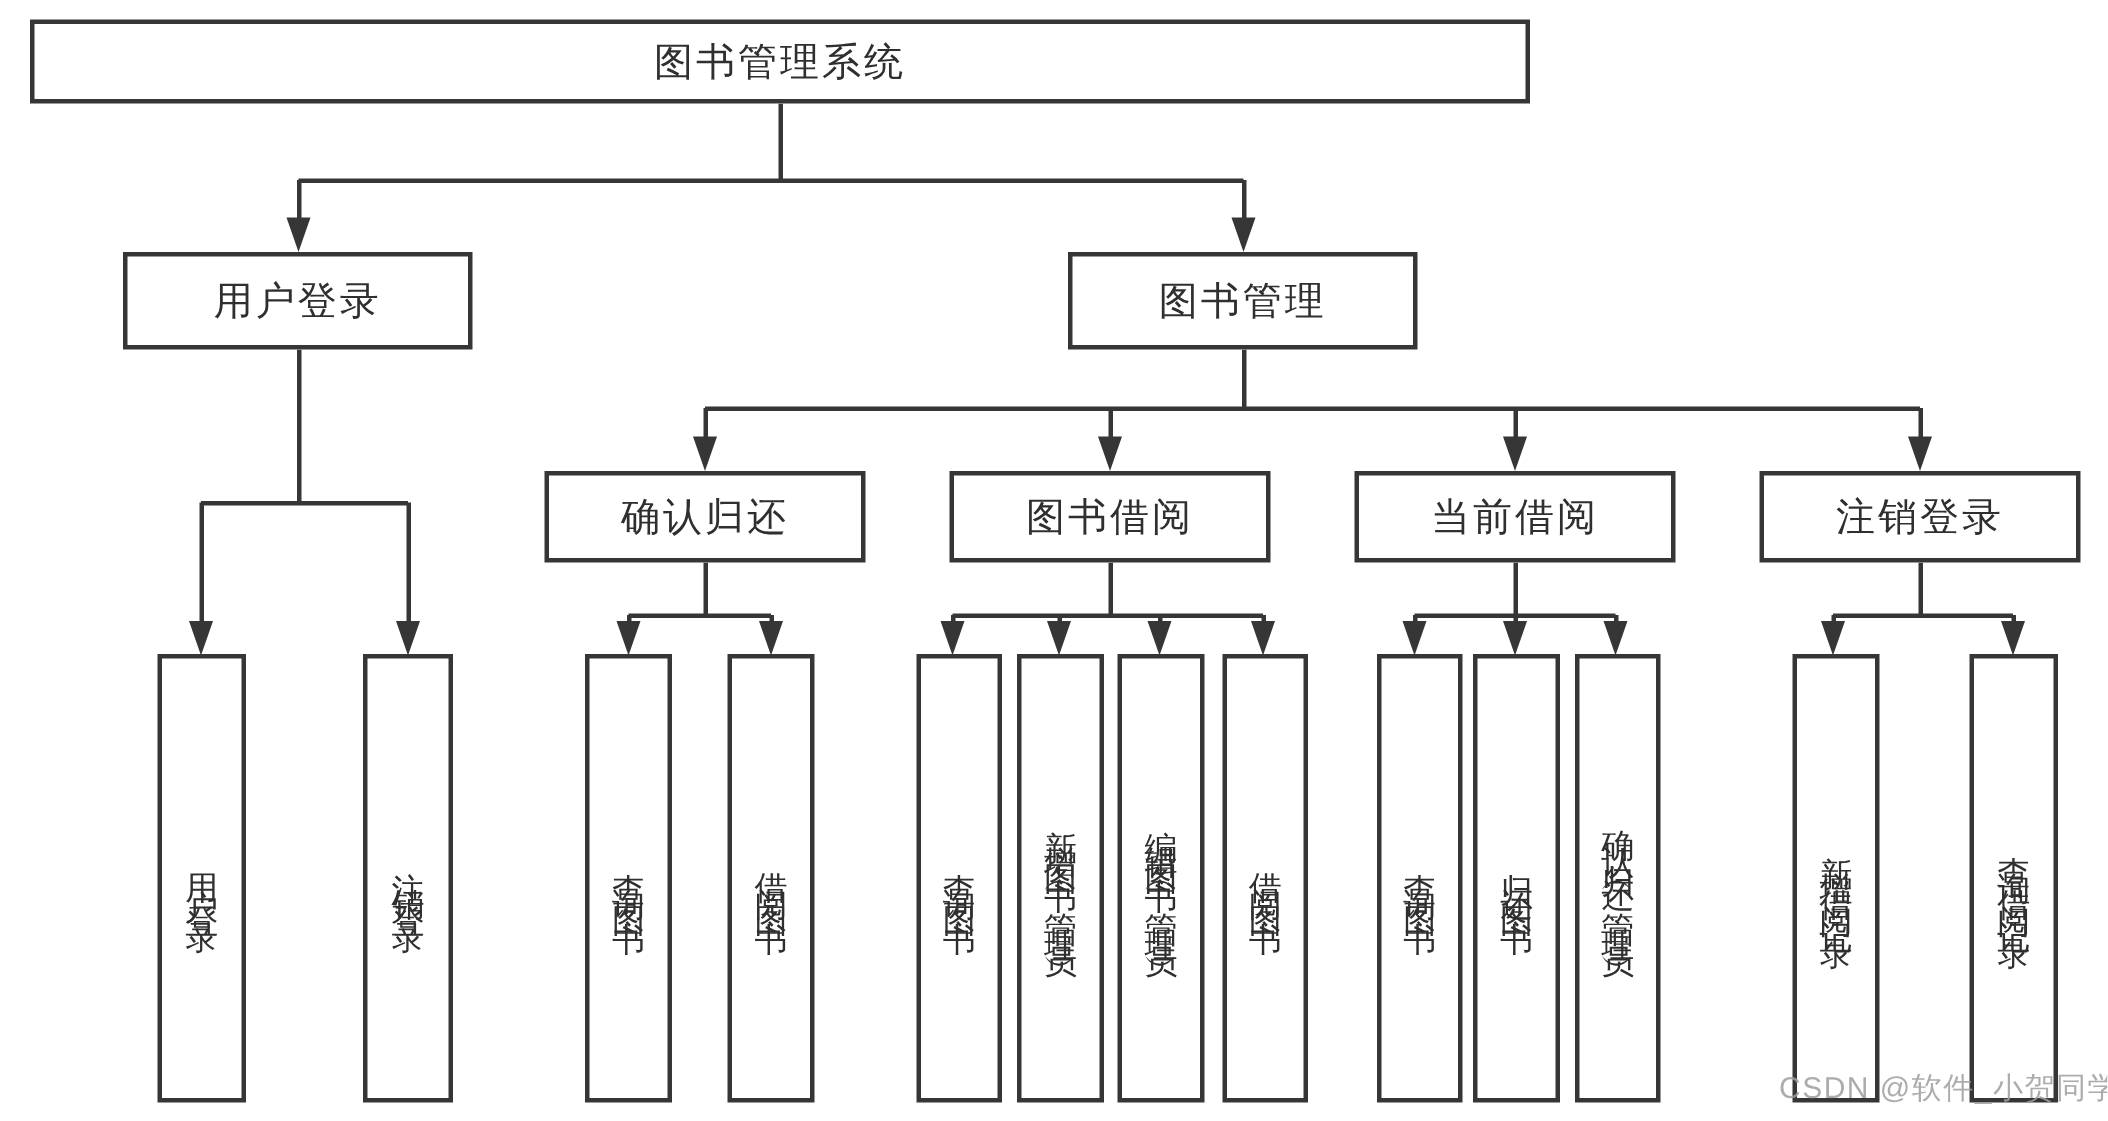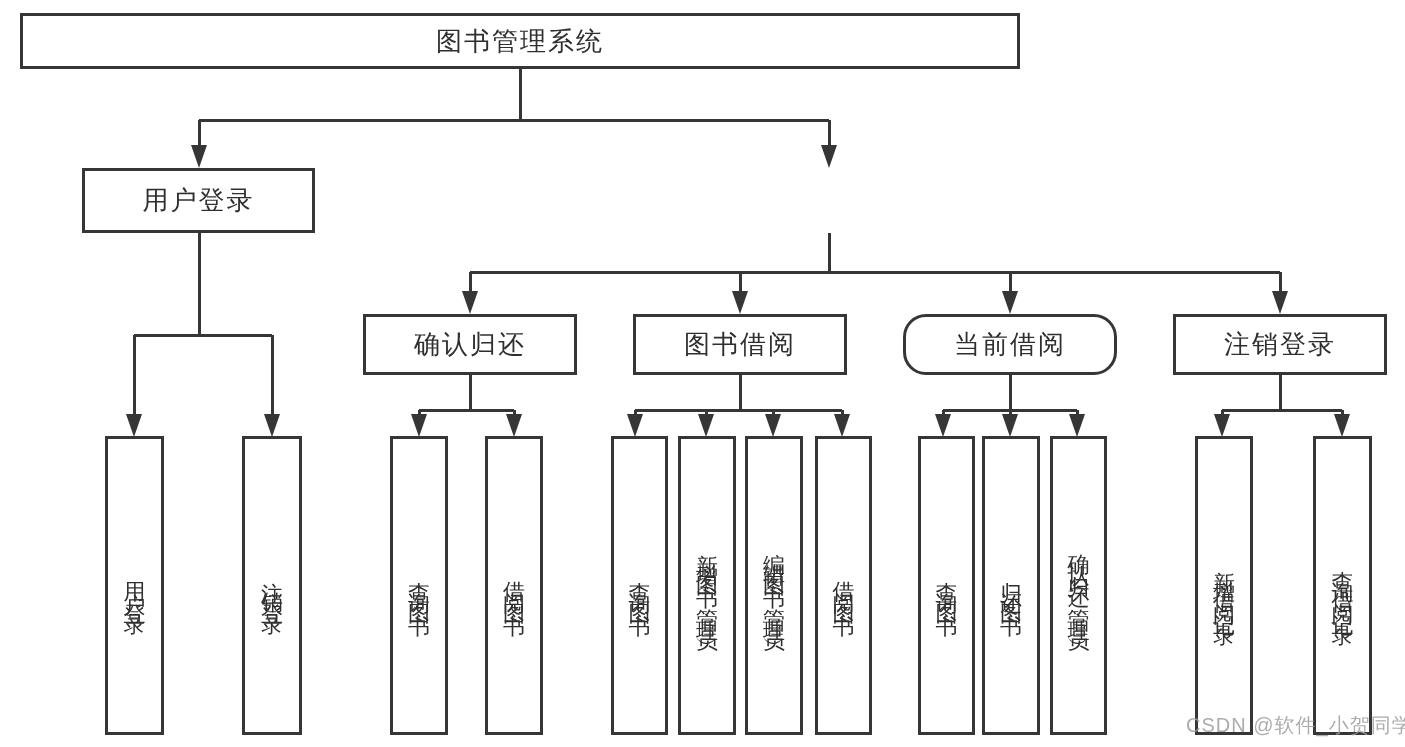--- a/index.html
+++ b/index.html
@@ -117,27 +117,30 @@
     <div class="arrowhead" style="left: 1002px; top: 414px;"></div>
     <div class="arrowhead" style="left: 1069px; top: 414px;"></div>
     <div class="arrowhead" style="left: 1214px; top: 414px;"></div>
     <div class="arrowhead" style="left: 1334px; top: 414px;"></div>
     <div class="node horizontal" style="left: 20px; top: 13px; width: 1000px; height: 56px;">
       <span class="lbl">图书管理系统</span>
     </div>
     <div class="node horizontal" style="left: 82px; top: 168px; width: 233px; height: 65px;">
       <span class="lbl">用户登录</span>
     </div>
+    <div class="node horizontal" style="left: 712px; top: 168px; width: 233px; height: 65px;">
+      <span class="lbl">图书管理</span>
+    </div>
     <div class="node horizontal" style="left: 363px; top: 314px; width: 214px; height: 61px;">
       <span class="lbl">确认归还</span>
     </div>
     <div class="node horizontal" style="left: 633px; top: 314px; width: 214px; height: 61px;">
       <span class="lbl">图书借阅</span>
     </div>
-    <div class="node horizontal" style="left: 903px; top: 314px; width: 214px; height: 61px; border-radius: 23px;">
+    <div class="node horizontal" style="left: 903px; top: 314px; width: 214px; height: 61px;">
       <span class="lbl">当前借阅</span>
     </div>
     <div class="node horizontal" style="left: 1173px; top: 314px; width: 214px; height: 61px;">
       <span class="lbl">注销登录</span>
     </div>
     <div class="node vertical" style="left: 105px; top: 436px; width: 59px; height: 299px;">
       <span class="lbl">用户登录</span>
     </div>
     <div class="node vertical" style="left: 242px; top: 436px; width: 60px; height: 299px;">
       <span class="lbl">注销登录</span>

